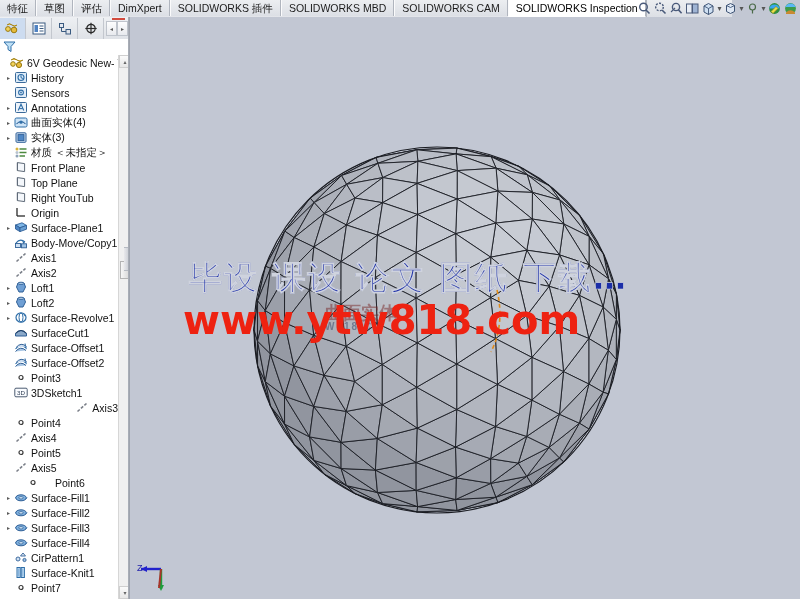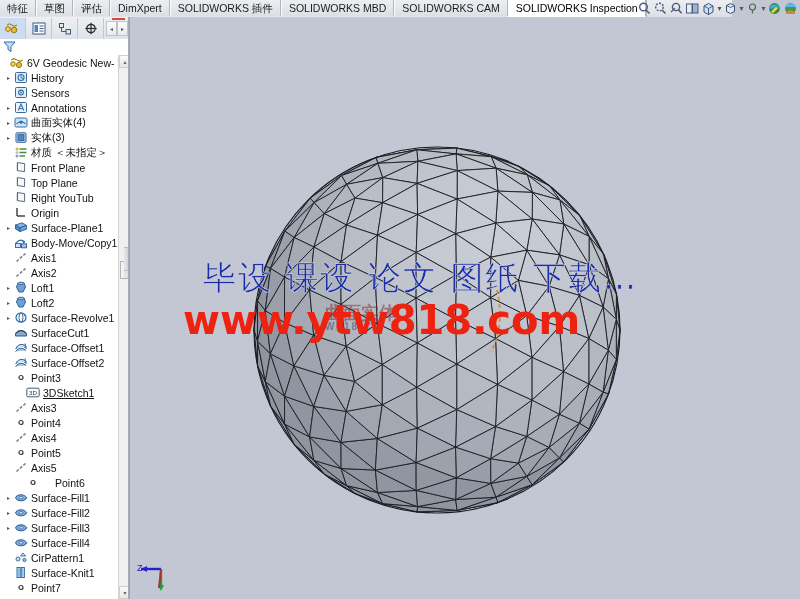--- a/index.html
+++ b/index.html
@@ -132,22 +132,22 @@
     background:#c2c7d3;
     overflow:hidden;
   }
   .gsvg{position:absolute;left:0;top:0;}
 
   
   .wm{
     position:absolute;left:0;top:0;width:671px;height:582px;pointer-events:none;
   }
   .wm-line1{
-    position:absolute;left:74px;top:239px;
-    font-size:33px;font-weight:normal;color:#1b2ea8;
+    position:absolute;left:60px;top:239px;
+    font-size:33px;font-weight:bold;color:#1b2ea8;
     letter-spacing:2px;white-space:nowrap;
     -webkit-text-stroke:0.6px #cfd3de;
     font-family:"DejaVu Sans","Liberation Sans",sans-serif;
   }
   .wm-line2{
     position:absolute;left:54px;top:280px;
     font-size:40px;font-weight:bold;color:#ee2211;
     letter-spacing:0px;white-space:nowrap;
     font-family:"DejaVu Sans","Liberation Sans",sans-serif;
   }
@@ -547,31 +547,31 @@
         </div>
         <div class="trow" style="padding-left: 4px;">
           <span class="arrow"></span>
           <span class="ico">
             <svg width="14" height="13" viewBox="0 0 14 13">
               <circle cx="7" cy="6.5" r="2" fill="none" stroke="#3a3a3a" stroke-width="1.2"></circle>
             </svg>
           </span>
           <span class="lbl">Point3</span>
         </div>
-        <div class="trow" style="padding-left: 16px; text-decoration: underline;">
+        <div class="trow" style="padding-left: 4px;">
           <span class="arrow"></span>
           <span class="ico">
             <svg width="14" height="13" viewBox="0 0 14 13">
               <rect x="0.8" y="2.2" width="12.4" height="8.6" rx="1.2" fill="#fafcff" stroke="#4a5a70" stroke-width="1"></rect>
               <text x="7" y="9" font-size="6.2" text-anchor="middle" fill="#2a3a50" font-family="Liberation Sans">3D</text>
             </svg>
           </span>
           <span class="lbl">3DSketch1</span>
         </div>
-        <div class="trow" style="padding-left: 4px;">
+        <div class="trow" style="padding-left: 4px; justify-content: flex-end;">
           <span class="arrow"></span>
           <span class="ico">
             <svg width="14" height="13" viewBox="0 0 14 13">
               <line x1="2.5" y1="10.5" x2="11.5" y2="2.5" stroke="#7a7f88" stroke-width="1.6" stroke-dasharray="3 1.6"></line>
             </svg>
           </span>
           <span class="lbl">Axis3</span>
         </div>
         <div class="trow" style="padding-left: 4px;">
           <span class="arrow"></span>

